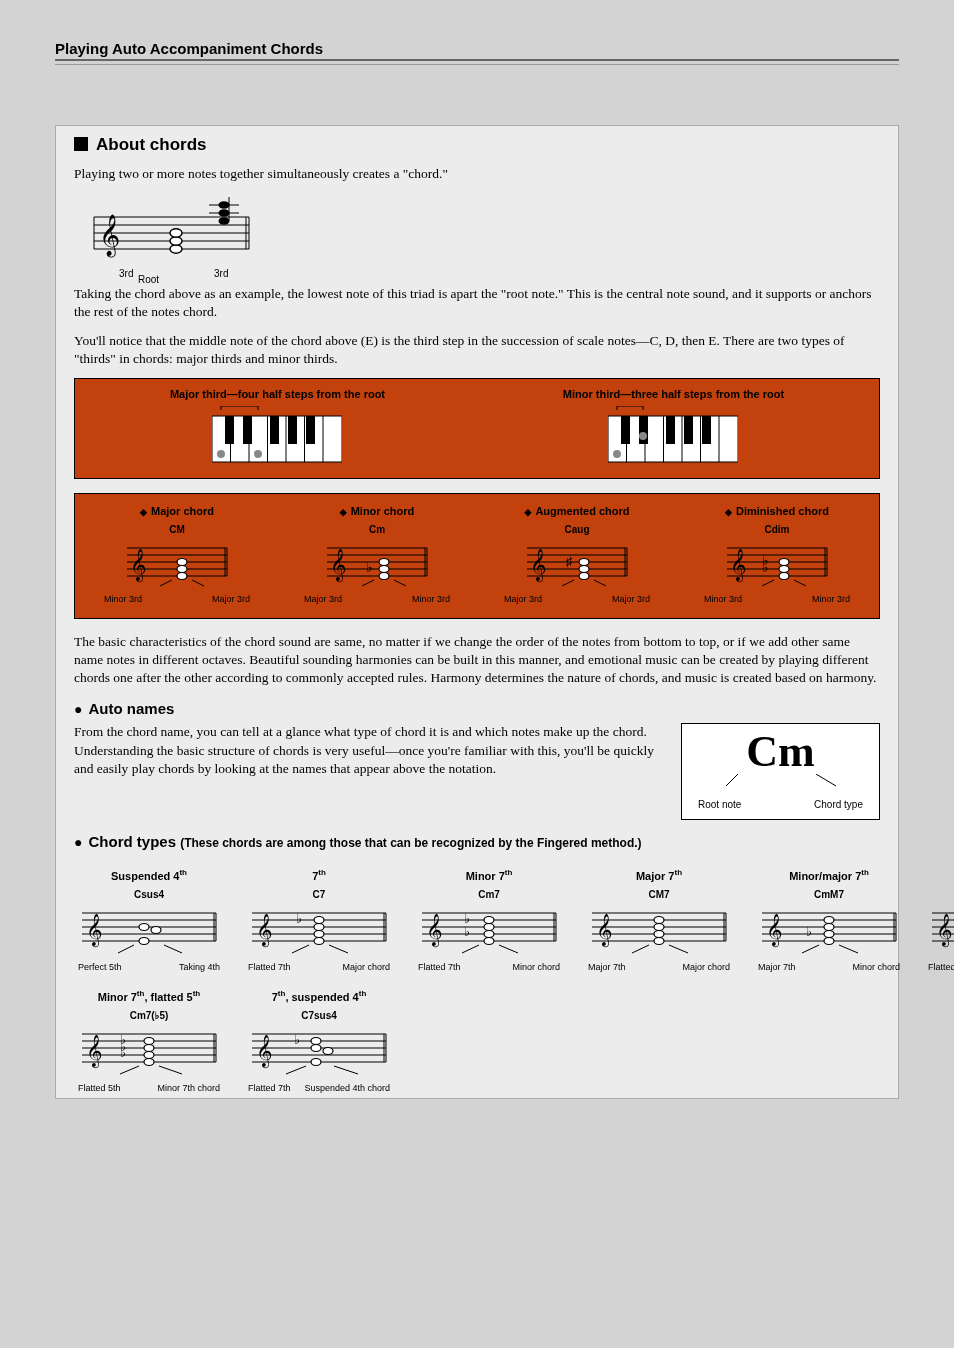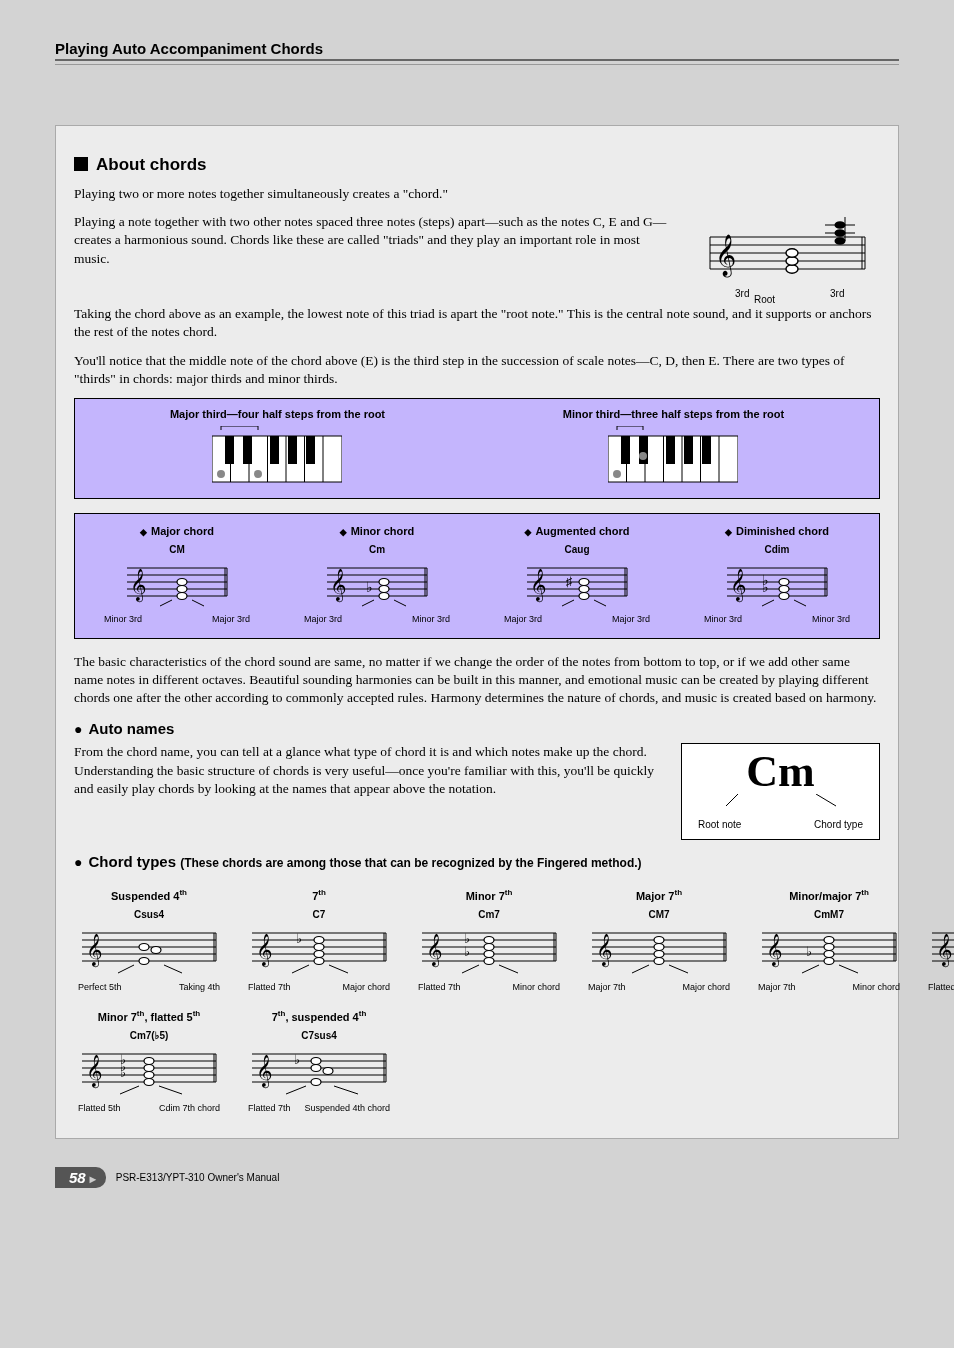--- a/index.html
+++ b/index.html
@@ -21,21 +21,21 @@
     margin-bottom: 3px;
     padding-bottom: 2px;
   }
   .thin-line {
     border-bottom: 1px solid #999;
     margin-bottom: 60px;
   }
   .content-box {
     border: 1px solid #aaa;
     background: #ececec;
-    padding: 24px 18px;
+    padding: 4px 18px;
     font-size: 13.5px;
     line-height: 1.35;
   }
   .h-about {
     font-family: Arial, Helvetica, sans-serif;
     font-weight: bold;
     font-size: 17px;
     margin: 4px 0 8px 0;
   }
   .h-about .blk {
@@ -49,21 +49,21 @@
   .para { margin: 0 0 10px 0; }
   .flex { display: flex; }
   .staff-illus {
     flex: 0 0 190px;
     text-align: center;
     font-family: Arial, Helvetica, sans-serif;
     font-size: 10px;
   }
   .boxed {
     border: 1px solid #000;
-    background: #c4b5fd;
+    background: #c2410c;
     margin: 2px 0 14px 0;
     gap: 8px;
   }
   .thirds-box {
     display: flex;
     justify-content: space-around;
     padding: 8px 10px 12px 10px;
     font-family: Arial, Helvetica, sans-serif;
     font-size: 11px;
   }
@@ -163,21 +163,20 @@
   <div class="section-header">Playing Auto Accompaniment Chords</div>
   <div class="thin-line"></div>
 
   <div class="content-box">
     <div class="h-about">
       <span class="blk"></span><span>About chords</span>
     </div>
     <p class="para">Playing two or more notes together simultaneously creates a "chord."</p>
 
     <div class="flex">
-      <p class="para" style="flex:1; margin-right:15px;">Playing a note together with two other notes spaced three notes (steps) apart—such as the notes C, E and G—creates a harmonious sound. Chords like these are called "triads" and they play an important role in most music.</p>
       <div class="staff-illus">
         <svg width="170" height="70" class="kb-svg">
           <g stroke="#000" stroke-width="1" fill="none">
             <line x1="10" y1="20" x2="165" y2="20"></line>
             <line x1="10" y1="28" x2="165" y2="28"></line>
             <line x1="10" y1="36" x2="165" y2="36"></line>
             <line x1="10" y1="44" x2="165" y2="44"></line>
             <line x1="10" y1="52" x2="165" y2="52"></line>
             <line x1="10" y1="20" x2="10" y2="52"></line>
             <line x1="162" y1="20" x2="162" y2="52"></line>
@@ -615,21 +614,21 @@
               <ellipse cx="75" cy="26" rx="5" ry="3.5"></ellipse>
               <ellipse cx="75" cy="19" rx="5" ry="3.5"></ellipse>
             </g>
             <g stroke="#000" fill="none">
               <line x1="65" y1="44" x2="46" y2="52"></line>
               <line x1="85" y1="44" x2="108" y2="52"></line>
             </g>
           </svg>
         <div class="cg-labels">
             <span>Flatted 5th</span>
-            <span>Cdim 7th chord</span>
+            <span>Minor 7th chord</span>
           </div>
       </div>
       <div class="cg-cell">
         <div class="cg-title"><span>7</span><sup class="th">th</sup><span>, suspended 4</span><sup class="th">th</sup></div>
         <div class="sym">C7sus4</div>
         <svg width="150" height="54">
             <g stroke="#000" fill="none">
               <line x1="8" y1="12" x2="142" y2="12"></line>
               <line x1="8" y1="19" x2="142" y2="19"></line>
               <line x1="8" y1="26" x2="142" y2="26"></line>
@@ -652,17 +651,13 @@
             </g>
           </svg>
         <div class="cg-labels">
             <span>Flatted 7th</span>
             <span>Suspended 4th chord</span>
           </div>
       </div>
     </div>
   </div>
 
-  <div class="footer">
-    <div class="page-num"><span>58</span><span class="arrow">▸</span></div>
-    <div class="footer-text">PSR-E313/YPT-310   Owner's Manual</div>
-  </div>
 </div>
 
 </body></html>

